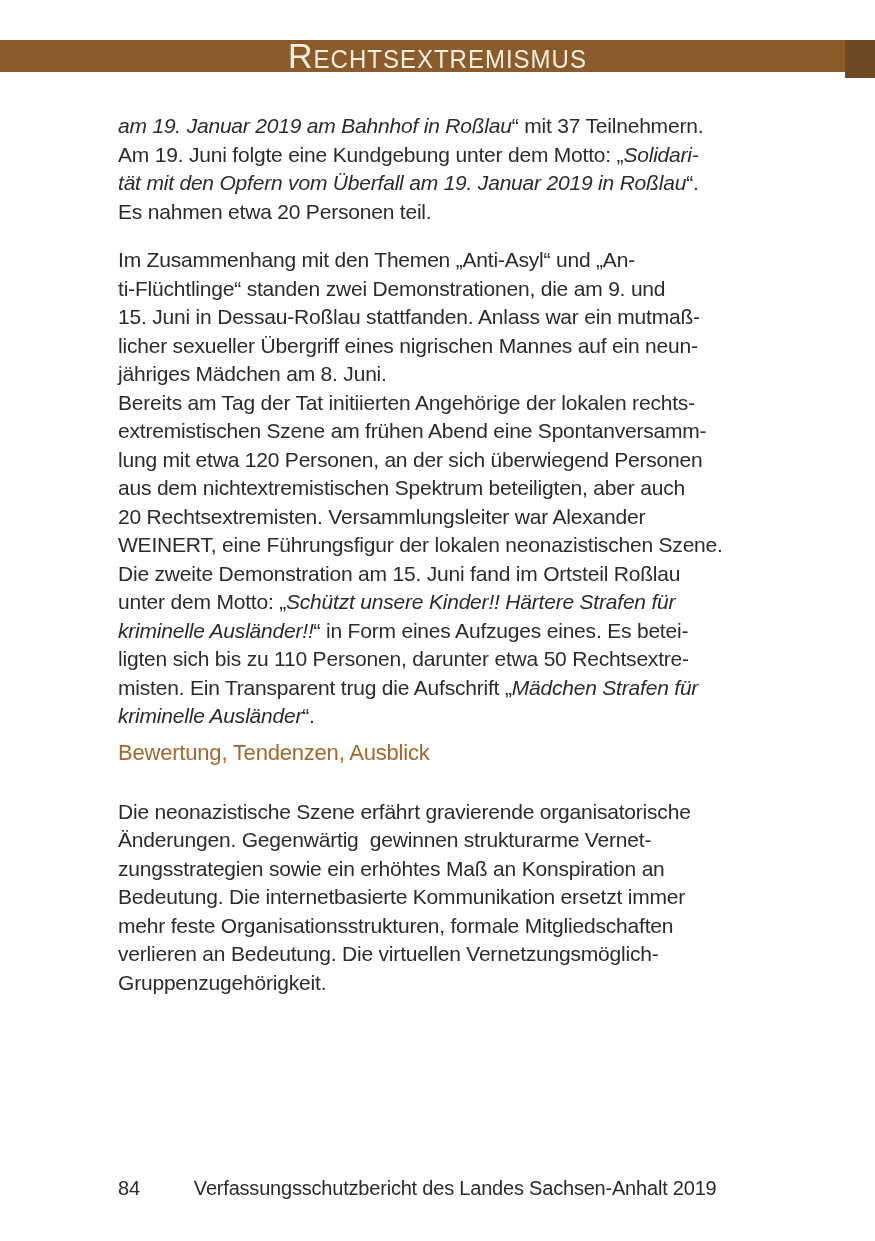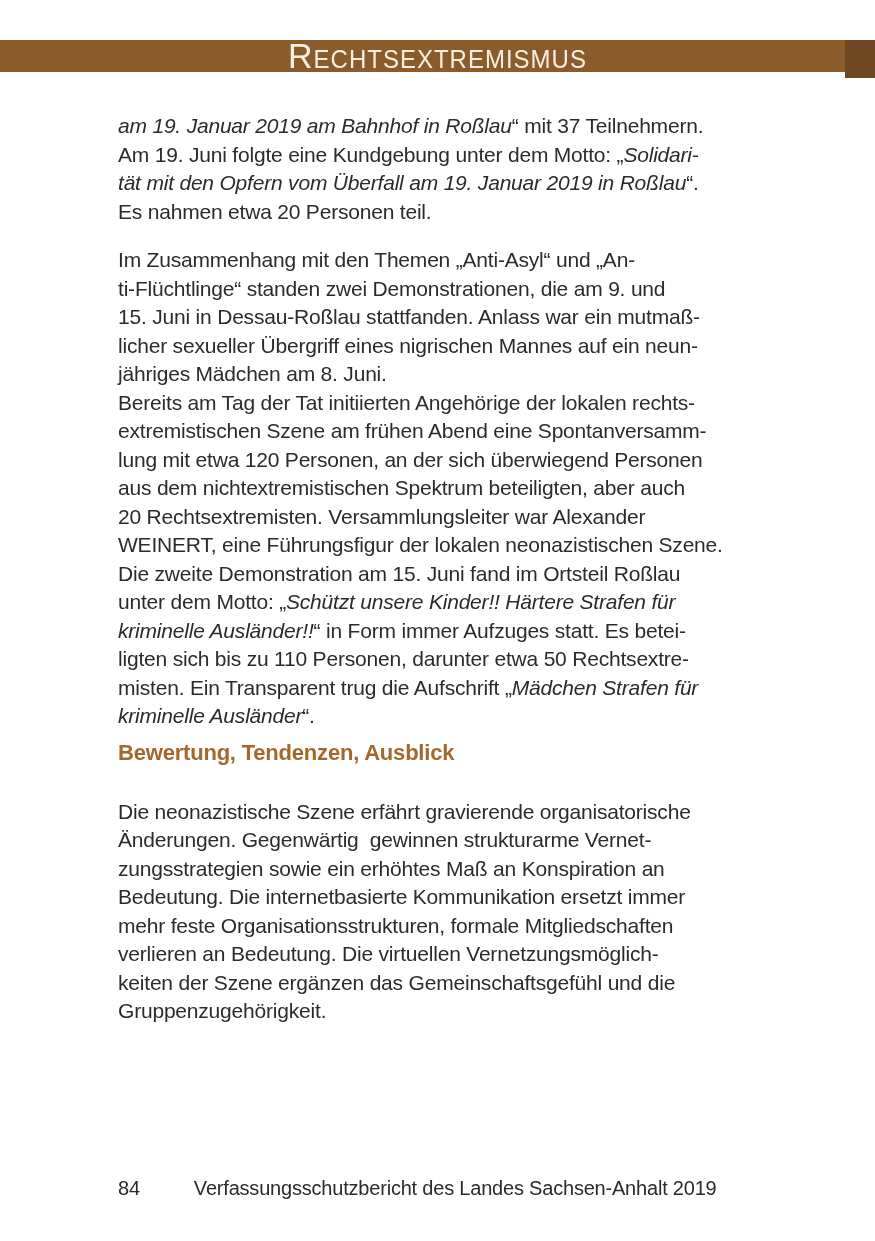--- a/index.html
+++ b/index.html
@@ -46,21 +46,21 @@
     letter-spacing: -0.2px;
   }
   .para { margin: 0; }
   .para + .para { margin-top: 20px; }
   .line { white-space: pre-wrap; }
   .it { font-style: italic; text-align: right; }
   .subheading {
     margin: 9px 0 32px 0;
     font-size: 22px;
     line-height: 26px;
-    font-weight: bold;
+    font-weight: normal;
     letter-spacing: -0.2px;
     color: var(--heading, #a4682c);
   }
   .page-footer {
     position: absolute;
     left: 118px;
     top: 1177px;
     display: flex;
     align-items: flex-end;
     color: var(--body-text, #2b2b2b);
@@ -94,38 +94,37 @@
           <div class="line"><span>licher sexueller Übergriff eines nigrischen Mannes auf ein neun-</span></div>
           <div class="line"><span>jähriges Mädchen am 8. Juni.</span></div>
           <div class="line"><span>Bereits am Tag der Tat initiierten Angehörige der lokalen rechts-</span></div>
           <div class="line"><span>extremistischen Szene am frühen Abend eine Spontanversamm-</span></div>
           <div class="line"><span>lung mit etwa 120 Personen, an der sich überwiegend Personen</span></div>
           <div class="line"><span>aus dem nichtextremistischen Spektrum beteiligten, aber auch</span></div>
           <div class="line"><span>20 Rechtsextremisten. Versammlungsleiter war Alexander</span></div>
           <div class="line"><span>WEINERT, eine Führungsfigur der lokalen neonazistischen Szene.</span></div>
           <div class="line"><span>Die zweite Demonstration am 15. Juni fand im Ortsteil Roßlau</span></div>
           <div class="line"><span>unter dem Motto: „</span><span class="it">Schützt unsere Kinder!! Härtere Strafen für</span></div>
-          <div class="line"><span class="it">kriminelle Ausländer!!</span><span>“ in Form immer Aufzuges statt. Es betei-</span></div>
+          <div class="line"><span class="it">kriminelle Ausländer!!</span><span>“ in Form eines Aufzuges eines. Es betei-</span></div>
           <div class="line"><span>ligten sich bis zu 110 Personen, darunter etwa 50 Rechtsextre-</span></div>
           <div class="line"><span>misten. Ein Transparent trug die Aufschrift „</span><span class="it">Mädchen Strafen für</span></div>
           <div class="line"><span class="it">kriminelle Ausländer</span><span>“.</span></div>
         </div>
       </div>
 
     <h2 class="subheading">Bewertung, Tendenzen, Ausblick</h2>
 
     <div>
         <div class="para">
           <div class="line"><span>Die neonazistische Szene erfährt gravierende organisatorische</span></div>
           <div class="line"><span>Änderungen. Gegenwärtig  gewinnen strukturarme Vernet-</span></div>
           <div class="line"><span>zungsstrategien sowie ein erhöhtes Maß an Konspiration an</span></div>
           <div class="line"><span>Bedeutung. Die internetbasierte Kommunikation ersetzt immer</span></div>
           <div class="line"><span>mehr feste Organisationsstrukturen, formale Mitgliedschaften</span></div>
           <div class="line"><span>verlieren an Bedeutung. Die virtuellen Vernetzungsmöglich-</span></div>
-          <div class="line"><span>keiten der Szene ergänzen das Gemeinschaftsgefühl und die</span></div>
           <div class="line"><span>Gruppenzugehörigkeit.</span></div>
         </div>
       </div>
   </main>
 
   <footer class="page-footer">
     <span class="page-number">84</span>
     <span class="footer-title">Verfassungsschutzbericht des Landes Sachsen-Anhalt 2019</span>
   </footer>
 

